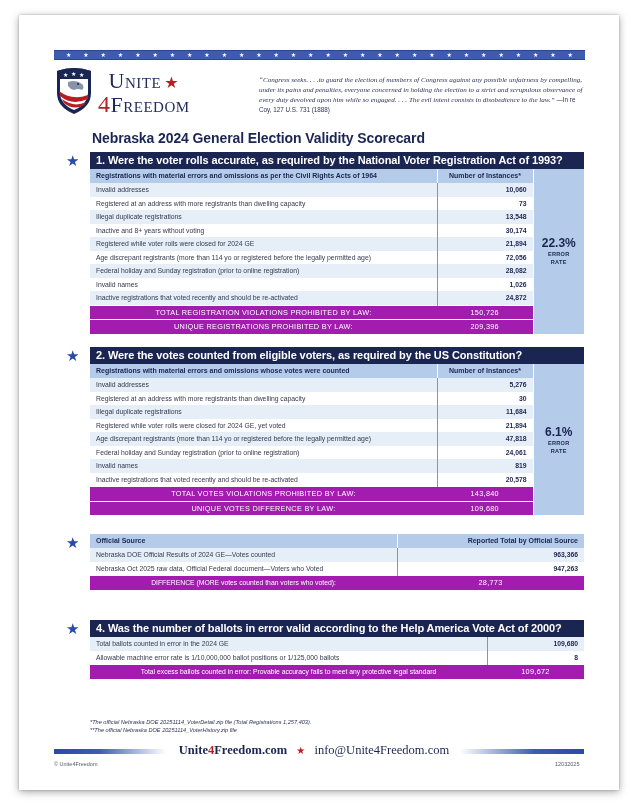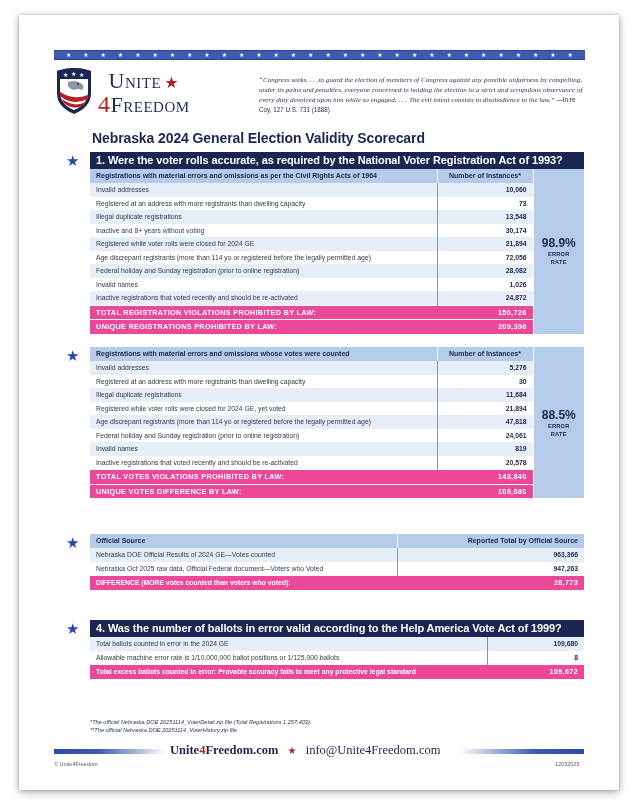--- a/index.html
+++ b/index.html
@@ -50,21 +50,21 @@
     font-size: 11px; line-height: 17px; padding-left: 6px; white-space: nowrap; letter-spacing: -0.1px;
   }
 
   table { border-collapse: collapse; width: 100%; table-layout: fixed; }
   td { font-size: 6.8px; height: 13.5px; line-height: 13.5px; padding: 0 6px; white-space: nowrap; overflow: hidden; color: #333a4d; }
   tr.colhead td { background: #b4cbe9; color: #1b2552; font-weight: bold; font-size: 7px; height: 14px; }
   tr.colhead td.num { text-align: center; border-left: 1px solid #ffffff; }
   tr.r-even td { background: #e6eef8; }
   tr.r-odd td { background: #ffffff; }
   td.num { text-align: right; font-weight: bold; color: #1b2552; border-left: 1px solid #8a93a8; }
-  tr.total td { background: #ec4899; color: #ffffff; font-weight: bold; font-size: 7.3px; letter-spacing: 0.3px; border-top: 1.5px solid #ffffff; }
+  tr.total td { background: #a21caf; color: #ffffff; font-weight: normal; font-size: 7.3px; letter-spacing: 0.3px; border-top: 1.5px solid #ffffff; text-align: center; }
   tr.total td.num { border-left: none; color: #ffffff; }
   td.rate {
     background: #3a5aae; color: #ffffff; text-align: center; vertical-align: middle; padding: 0;
     border-left: 1px solid #ffffff;
   }
   .rate .pct { font-size: 12px; font-weight: bold; line-height: 14px; display: block; }
   .rate .lbl { font-size: 5.6px; font-weight: bold; line-height: 8px; display: block; letter-spacing: 0.3px; }
 
   .s1 { top: 152px; }
   .s2 { top: 347px; }
@@ -72,21 +72,21 @@
   .s4 { top: 620px; }
 
   .footnotes {
     position: absolute; left: 90px; top: 718px; font-style: italic; font-size: 5.6px; line-height: 8px; color: #2c3354;
   }
 
   .footer-bar { position: absolute; top: 749px; height: 5px; }
   .footer-bar.left { left: 54px; width: 112px; background: linear-gradient(to right, #2b4aa8 0%, #3d5bb0 40%, #ffffff 100%); }
   .footer-bar.right { left: 460px; width: 124px; background: linear-gradient(to left, #2b4aa8 0%, #3d5bb0 40%, #ffffff 100%); }
   .footer-links {
-    position: absolute; left: 170px; top: 743px; width: 288px; text-align: left;
+    position: absolute; left: 170px; top: 743px; width: 288px; text-align: center;
     font-family: "Liberation Serif", serif; font-size: 12.5px; color: #1b2552; white-space: nowrap;
   }
   .footer-links .site { font-weight: bold; }
   .footer-links .site .four { color: #b51f24; }
   .footer-links .sep { color: #b51f24; font-size: 10px; margin: 0 6px; }
   .copyright { position: absolute; left: 54px; top: 761px; font-size: 5.5px; color: #555b6e; }
   .docnum { position: absolute; left: 555px; top: 761px; font-size: 5.5px; color: #555b6e; }
 </style>
 </head>
 <body>
@@ -159,21 +159,21 @@
     <colgroup>
         <col style="width:347px">
         <col style="width:96px">
         <col style="width:51px">
       </colgroup>
     <tbody id="s1body">
         <tr class="colhead">
           <td>Registrations with material errors and omissions as per the Civil Rights Acts of 1964</td>
           <td class="num">Number of Instances*</td>
           <td class="rate" rowspan="12">
-            <span class="pct">98.9%</span>
+            <span class="pct">22.3%</span>
             <span class="lbl">ERROR</span>
             <span class="lbl">RATE</span>
           </td>
         </tr>
         <tr class="r-even">
           <td>Invalid addresses</td>
           <td class="num">10,060</td>
         </tr>
         <tr class="r-odd">
           <td>Registered at an address with more registrants than dwelling capacity</td>
@@ -214,32 +214,33 @@
         <tr class="total">
           <td>UNIQUE REGISTRATIONS PROHIBITED BY LAW:</td>
           <td class="num">209,396</td>
         </tr>
       </tbody>
   </table>
 </div>
 
 <div class="section s2">
   <div class="sec-star">★</div>
+  <div class="sec-head">2. Were the votes counted from eligible voters, as required by the US Constitution?</div>
   <table>
     <colgroup>
         <col style="width:347px">
         <col style="width:96px">
         <col style="width:51px">
       </colgroup>
     <tbody id="s2body">
         <tr class="colhead">
           <td>Registrations with material errors and omissions whose votes were counted</td>
           <td class="num">Number of Instances*</td>
           <td class="rate" rowspan="11">
-            <span class="pct">88.5%</span>
+            <span class="pct">6.1%</span>
             <span class="lbl">ERROR</span>
             <span class="lbl">RATE</span>
           </td>
         </tr>
         <tr class="r-even">
           <td>Invalid addresses</td>
           <td class="num">5,276</td>
         </tr>
         <tr class="r-odd">
           <td>Registered at an address with more registrants than dwelling capacity</td>
@@ -304,21 +305,21 @@
         <tr class="total">
           <td style="letter-spacing: 0px; font-size: 6.8px;">DIFFERENCE (MORE votes counted than voters who voted):</td>
           <td class="num">28,773</td>
         </tr>
       </tbody>
   </table>
 </div>
 
 <div class="section s4">
   <div class="sec-star">★</div>
-  <div class="sec-head">4. Was the number of ballots in error valid according to the Help America Vote Act of 1999?</div>
+  <div class="sec-head">4. Was the number of ballots in error valid according to the Help America Vote Act of 2000?</div>
   <table>
     <colgroup>
         <col style="width:397px">
         <col style="width:97px">
       </colgroup>
     <tbody id="s4body">
         <tr class="r-even">
           <td>Total ballots counted in error in the 2024 GE</td>
           <td class="num">109,680</td>
         </tr>

